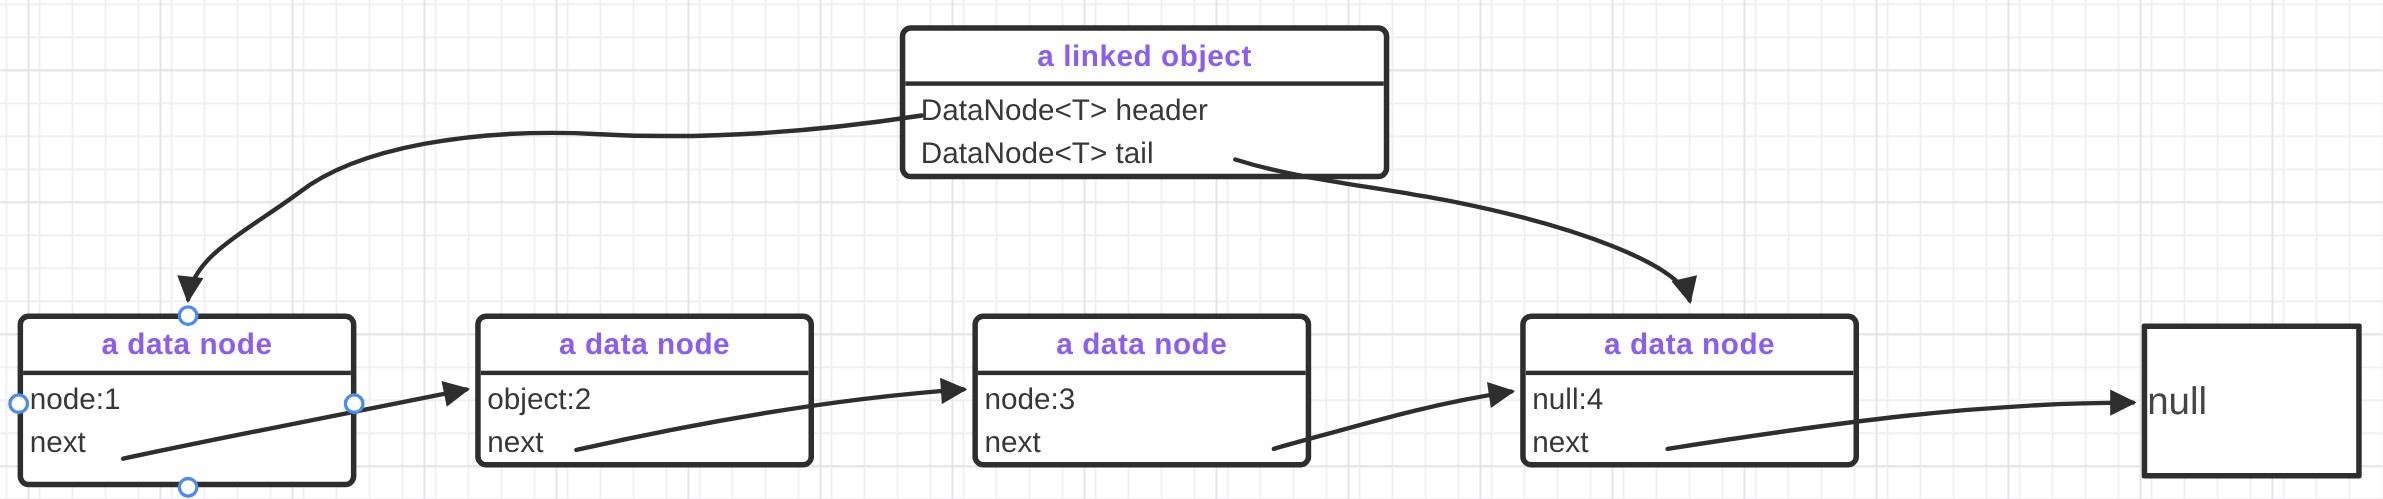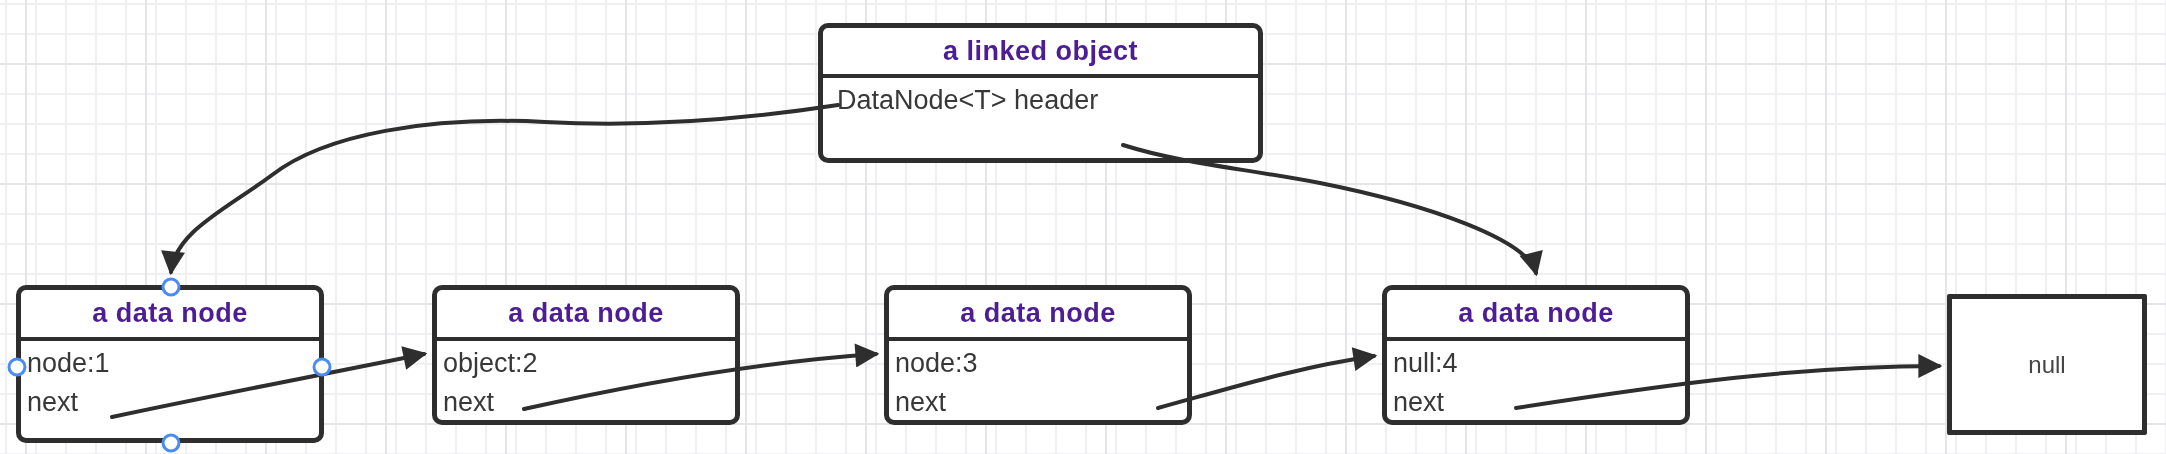--- a/index.html
+++ b/index.html
@@ -32,36 +32,36 @@
     position:absolute;
     background:#fff;
     border:5px solid var(--stroke);
     border-radius:10px;
     color:var(--text);
   }
   .box .title{
     height:51px;
     border-bottom:4px solid var(--stroke);
     display:flex;align-items:center;justify-content:center;
-    font-weight:bold;font-size:27px;color:#4c1d95;
+    font-weight:bold;font-size:27px;color:#8b5cf6;
     letter-spacing:.5px;
   }
   #linked-object .title{height:50px;}
   .box .body{
     padding:3px 0 0 6px;
     font-size:27px;line-height:39px;
   }
   #linked-object .body{padding-left:14px;}
   .null-box{
     position:absolute;
     background:#fff;
     border:5px solid var(--stroke);
     border-radius:2px;
-    display:flex;align-items:center;justify-content:center;
-    font-size:24px;color:var(--null-text);
+    display:flex;align-items:center;
+    font-size:35px;color:var(--null-text);
   }
   svg.edges{
     position:absolute;left:0;top:0;
     pointer-events:none;
   }
   svg.edges path.edge{
     fill:none;stroke:var(--stroke);stroke-width:4;stroke-linecap:round;
   }
   svg.edges circle.handle{
     fill:#ffffff;stroke:var(--handle);stroke-width:3;
@@ -69,20 +69,21 @@
 </style>
 </head>
 <body>
 
 <div class="canvas">
 
   <div class="box" id="linked-object" style="left:818px;top:23px;width:445px;height:140px;">
     <div class="title">a linked object</div>
     <div class="body">
       <div>DataNode&lt;T&gt; header</div>
+      <div>DataNode&lt;T&gt; tail</div>
     </div>
   </div>
 
   <div class="box" id="node-1" style="left:16px;top:285px;width:308px;height:158px;">
     <div class="title">a data node</div>
     <div class="body">
       <div>node:1</div>
       <div>next</div>
     </div>
   </div>

